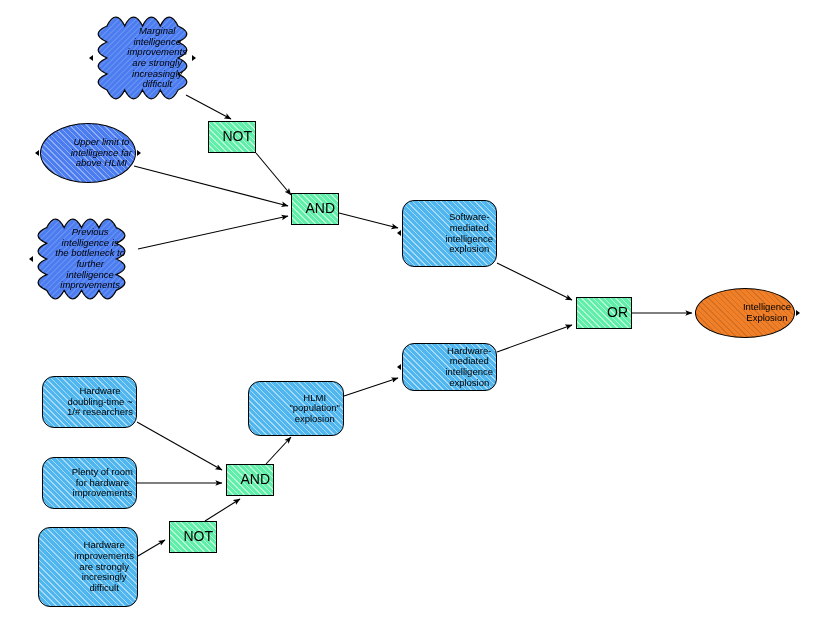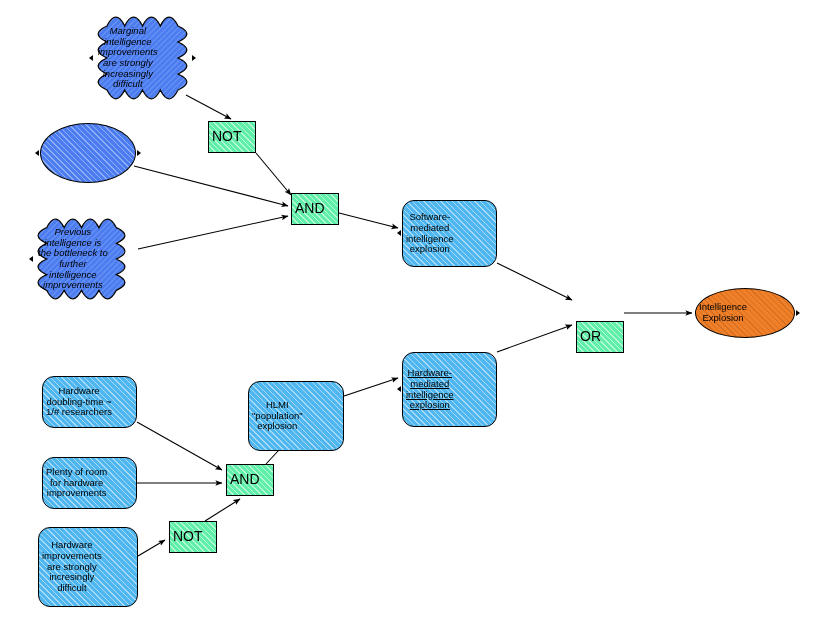--- a/index.html
+++ b/index.html
@@ -29,21 +29,21 @@
     position: absolute;
     left: 0; top: 0;
     width: 840px;
     height: 629px;
   }
   .node {
     position: absolute;
     box-sizing: border-box;
     display: flex;
     align-items: center;
-    justify-content: flex-start;
+    justify-content: flex-end;
     text-align: center;
     color: #000000;
     line-height: 1.12;
     overflow: visible;
   }
   .node .label {
     position: relative;
     z-index: 3;
     padding: 0 3px;
     white-space: pre-line;
@@ -173,20 +173,23 @@
         <span class="label">Marginal
 intelligence
 improvements
 are strongly
 increasingly
 difficult</span>
         <div class="port left"></div>
         <div class="port right"></div>
       </div>
       <div class="node ellipse-blue" style="left: 40px; top: 123px; width: 96px; height: 60px;">
+        <span class="label">Upper limit to
+intelligence far
+above HLMI</span>
         <div class="port left"></div>
         <div class="port right"></div>
       </div>
       <div class="node cloud" style="left: 35px; top: 216px; width: 93px; height: 86px;">
         <svg class="cloud-svg" viewBox="0 0 93 86" preserveAspectRatio="none">
           <defs>
             <pattern id="hatchpat" width="4" height="4" patternUnits="userSpaceOnUse" patternTransform="rotate(45)">
               <line x1="0" y1="0" x2="0" y2="4" stroke="rgba(255,255,255,0.38)" stroke-width="1"></line>
             </pattern>
           </defs>
@@ -207,36 +210,36 @@
       <div class="node gate" style="left: 291px; top: 193px; width: 48px; height: 32px;">
         <span class="label">AND</span>
       </div>
       <div class="node event" style="left: 402px; top: 200px; width: 95px; height: 67px;">
         <span class="label">Software-
 mediated
 intelligence
 explosion</span>
         <div class="port left"></div>
       </div>
-      <div class="node event" style="left: 402px; top: 352px; width: 95px; height: 75px; text-decoration: underline;">
+      <div class="node event" style="left: 402px; top: 343px; width: 95px; height: 48px;">
         <span class="label">Hardware-
 mediated
 intelligence
 explosion</span>
         <div class="port left"></div>
       </div>
-      <div class="node gate" style="left: 576px; top: 297px; width: 48px; height: 32px; margin-top: 24px;">
+      <div class="node gate" style="left: 576px; top: 297px; width: 56px; height: 32px;">
         <span class="label">OR</span>
       </div>
       <div class="node ellipse-orange" style="left: 695px; top: 288px; width: 100px; height: 50px;">
         <span class="label">Intelligence
 Explosion</span>
         <div class="port right"></div>
       </div>
-      <div class="node event" style="left: 248px; top: 381px; width: 96px; height: 70px;">
+      <div class="node event" style="left: 248px; top: 381px; width: 96px; height: 55px;">
         <span class="label">HLMI
 "population"
 explosion</span>
       </div>
       <div class="node event" style="left: 42px; top: 376px; width: 95px; height: 52px;">
         <span class="label">Hardware
 doubling-time ~
 1/# researchers</span>
       </div>
       <div class="node event" style="left: 42px; top: 457px; width: 95px; height: 52px;">

